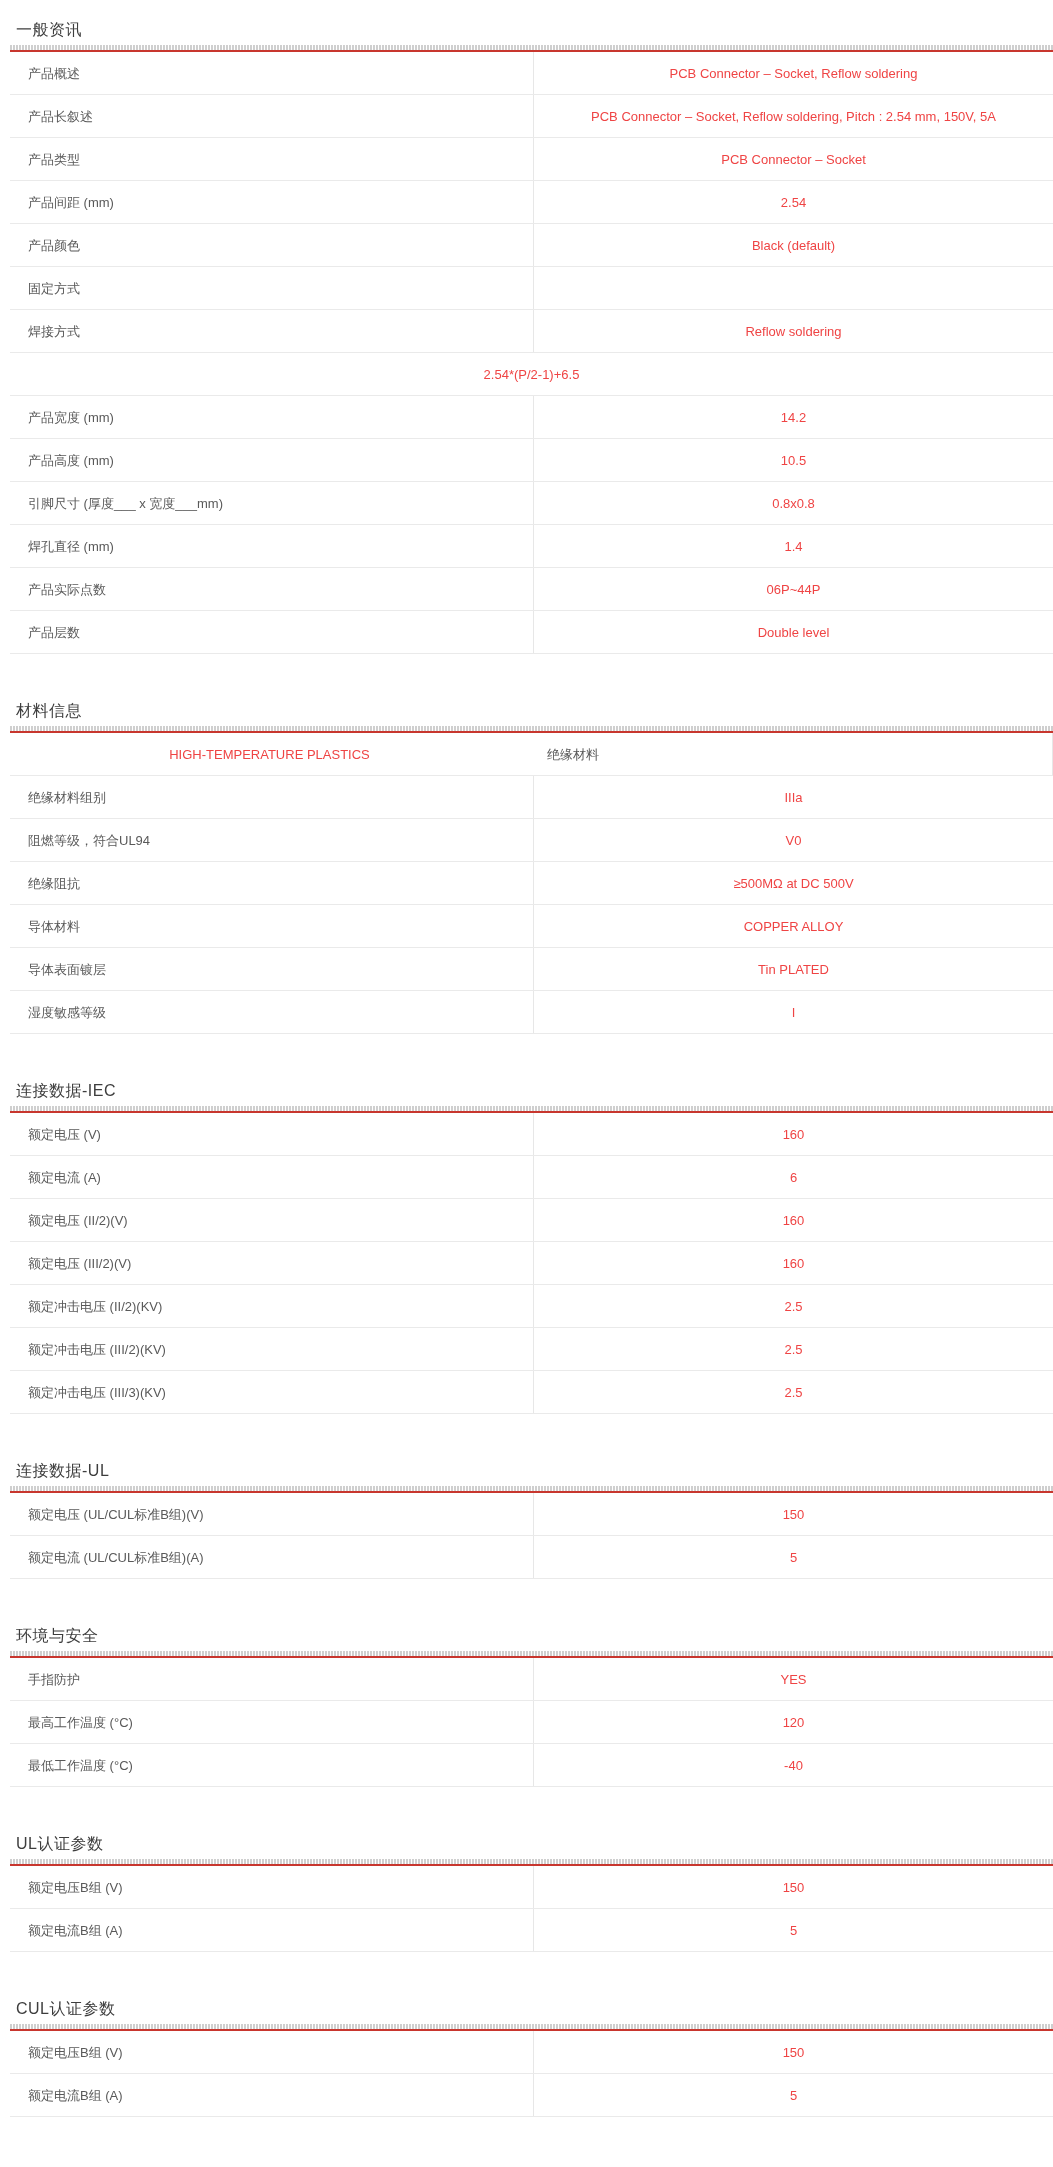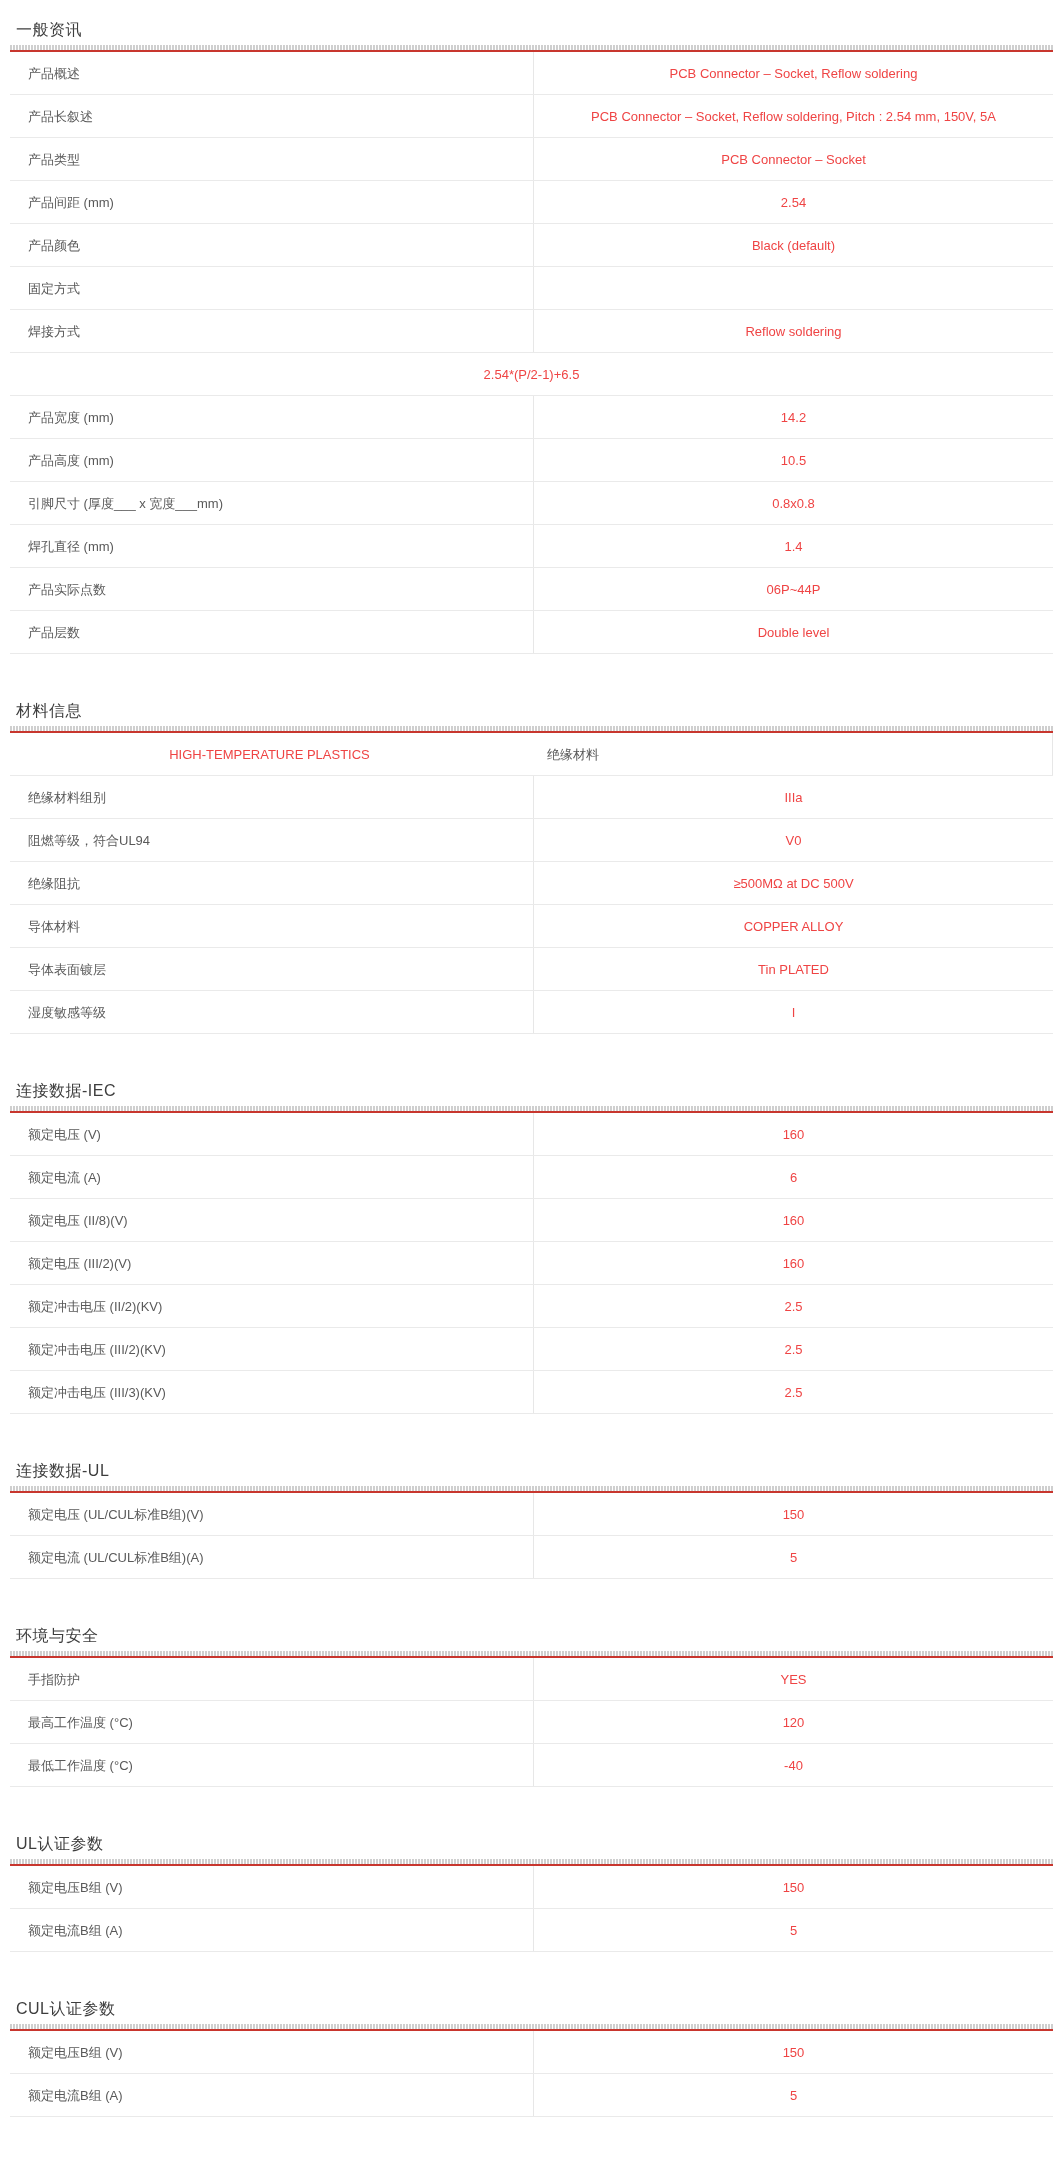--- a/index.html
+++ b/index.html
@@ -192,21 +192,21 @@
     <div class="cell label">额定电压 (V)</div>
     <div class="cell value">160</div>
   </div>
 
   <div class="row">
     <div class="cell label">额定电流 (A)</div>
     <div class="cell value">6</div>
   </div>
 
   <div class="row">
-    <div class="cell label">额定电压 (II/8)(V)</div>
+    <div class="cell label">额定电压 (II/2)(V)</div>
     <div class="cell value">160</div>
   </div>
 
   <div class="row">
     <div class="cell label">额定电压 (III/2)(V)</div>
     <div class="cell value">160</div>
   </div>
 
 
   <div class="row">

